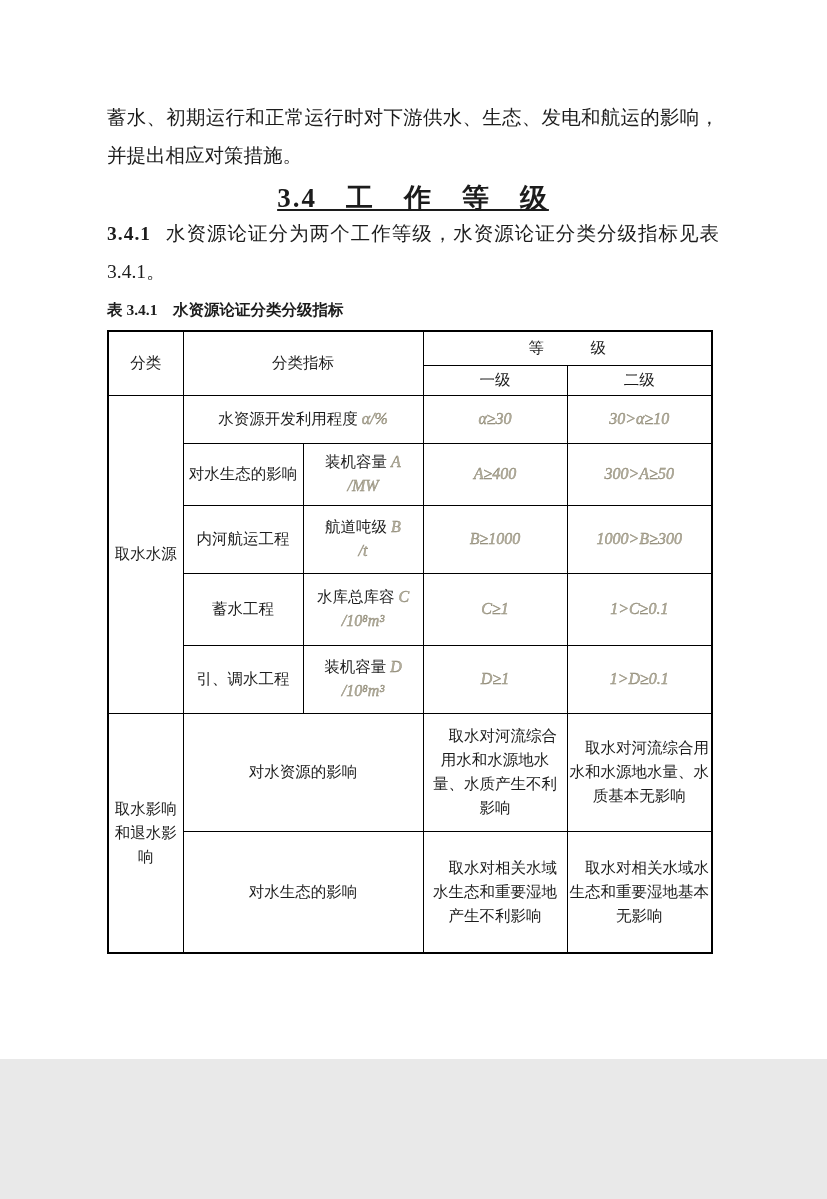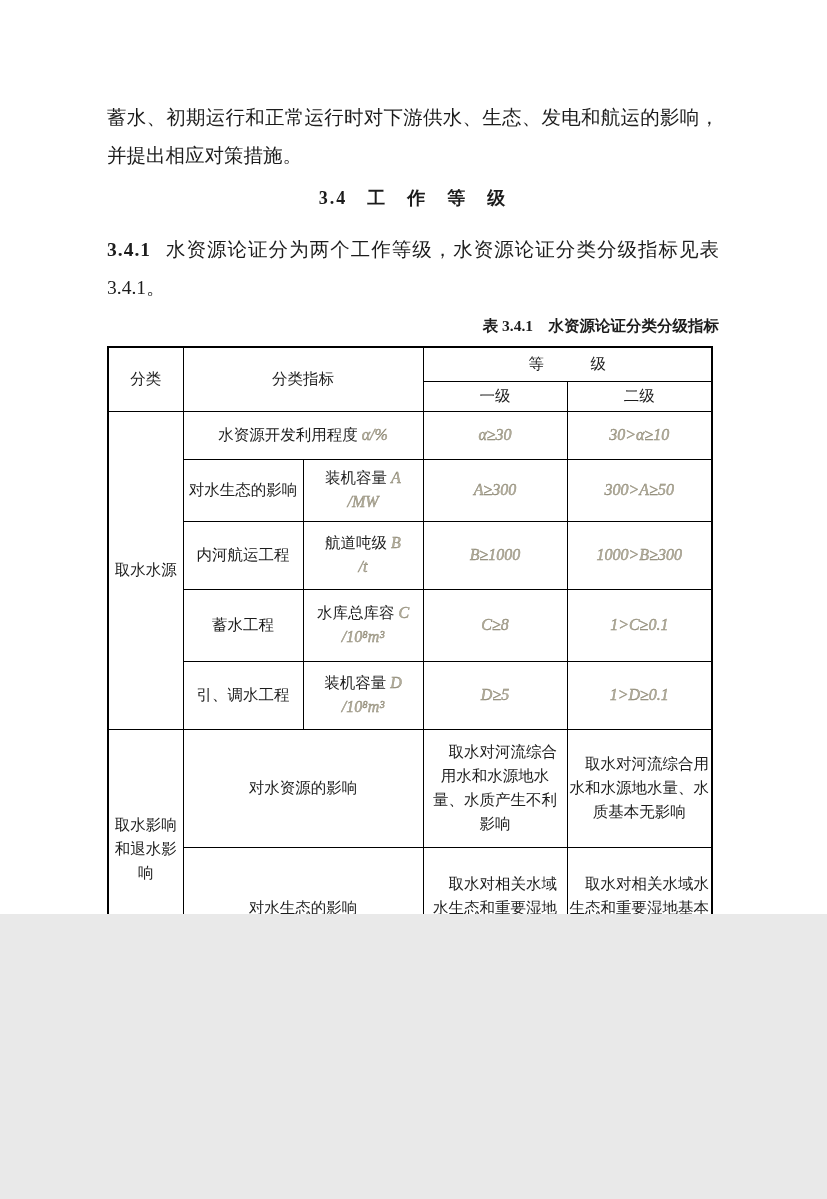--- a/index.html
+++ b/index.html
@@ -1,18 +1,18 @@
 <!DOCTYPE html>
 <html><head>
 <meta charset="utf-8">
 <style>
   html,body{margin:0;padding:0;background:#e9e9e9;}
   .page{
     position:relative;
-    width:827px;height:914px;
+    width:827px;height:1059px;
     margin:0 auto;
     background:#ffffff;
     font-family:"Liberation Serif","DejaVu Serif",serif;
     color:#1c1c1c;
     overflow:hidden;
   }
   .content{
     position:absolute;
     left:107px;top:99px;
     width:612px;
@@ -26,29 +26,30 @@
   }
   .num{
     font-weight:bold;
     margin-right:14px;
     letter-spacing:1px;
   }
   .heading{
     margin:6px 0 0 0;
     padding:0;
     text-align:center;
-    font-size:18px;
+    font-size:27px;
     line-height:34px;
     font-weight:bold;
     letter-spacing:2px;
-  }
-  .sec341{margin-top:16px;}
+    text-decoration:underline;
+  }
+  .sec341{}
   .caption{
     margin-top:8px;
-    text-align:right;
+    text-align:left;
     font-size:15.5px;
     font-weight:bold;
     line-height:22px;
   }
   table.grade{
     margin-top:9px;
     border-collapse:collapse;
     width:604px;
     table-layout:fixed;
   }
@@ -137,51 +138,51 @@
           <td><span class="fm nolead">α≥30</span></td>
           <td><span class="fm nolead">30&gt;α≥10</span></td>
         </tr>
 
         <tr class="r2">
           <td>对水生态的影响</td>
           <td>
             <span>装机容量</span><span class="fm">A</span><br>
             <span class="fm nolead">/MW</span>
           </td>
-          <td><span class="fm nolead">A≥300</span></td>
+          <td><span class="fm nolead">A≥400</span></td>
           <td><span class="fm nolead">300&gt;A≥50</span></td>
         </tr>
 
         <tr class="r3">
           <td>内河航运工程</td>
           <td>
             <span>航道吨级</span><span class="fm">B</span><br>
             <span class="fm nolead">/t</span>
           </td>
           <td><span class="fm nolead">B≥1000</span></td>
           <td><span class="fm nolead">1000&gt;B≥300</span></td>
         </tr>
 
         <tr class="r4">
           <td>蓄水工程</td>
           <td>
             <span>水库总库容</span><span class="fm">C</span><br>
             <span class="fm nolead">/10⁸m³</span>
           </td>
-          <td><span class="fm nolead">C≥8</span></td>
+          <td><span class="fm nolead">C≥1</span></td>
           <td><span class="fm nolead">1&gt;C≥0.1</span></td>
         </tr>
 
         <tr class="r5">
           <td>引、调水工程</td>
           <td>
             <span>装机容量</span><span class="fm">D</span><br>
             <span class="fm nolead">/10⁸m³</span>
           </td>
-          <td><span class="fm nolead">D≥5</span></td>
+          <td><span class="fm nolead">D≥1</span></td>
           <td><span class="fm nolead">1&gt;D≥0.1</span></td>
         </tr>
 
         <tr class="ri1">
           <td rowspan="2">取水影响和退水影响</td>
           <td colspan="2">对水资源的影响</td>
           <td class="impact-text">取水对河流综合用水和水源地水量、水质产生不利影响</td>
           <td class="impact-text">取水对河流综合用水和水源地水量、水质基本无影响</td>
         </tr>
 

